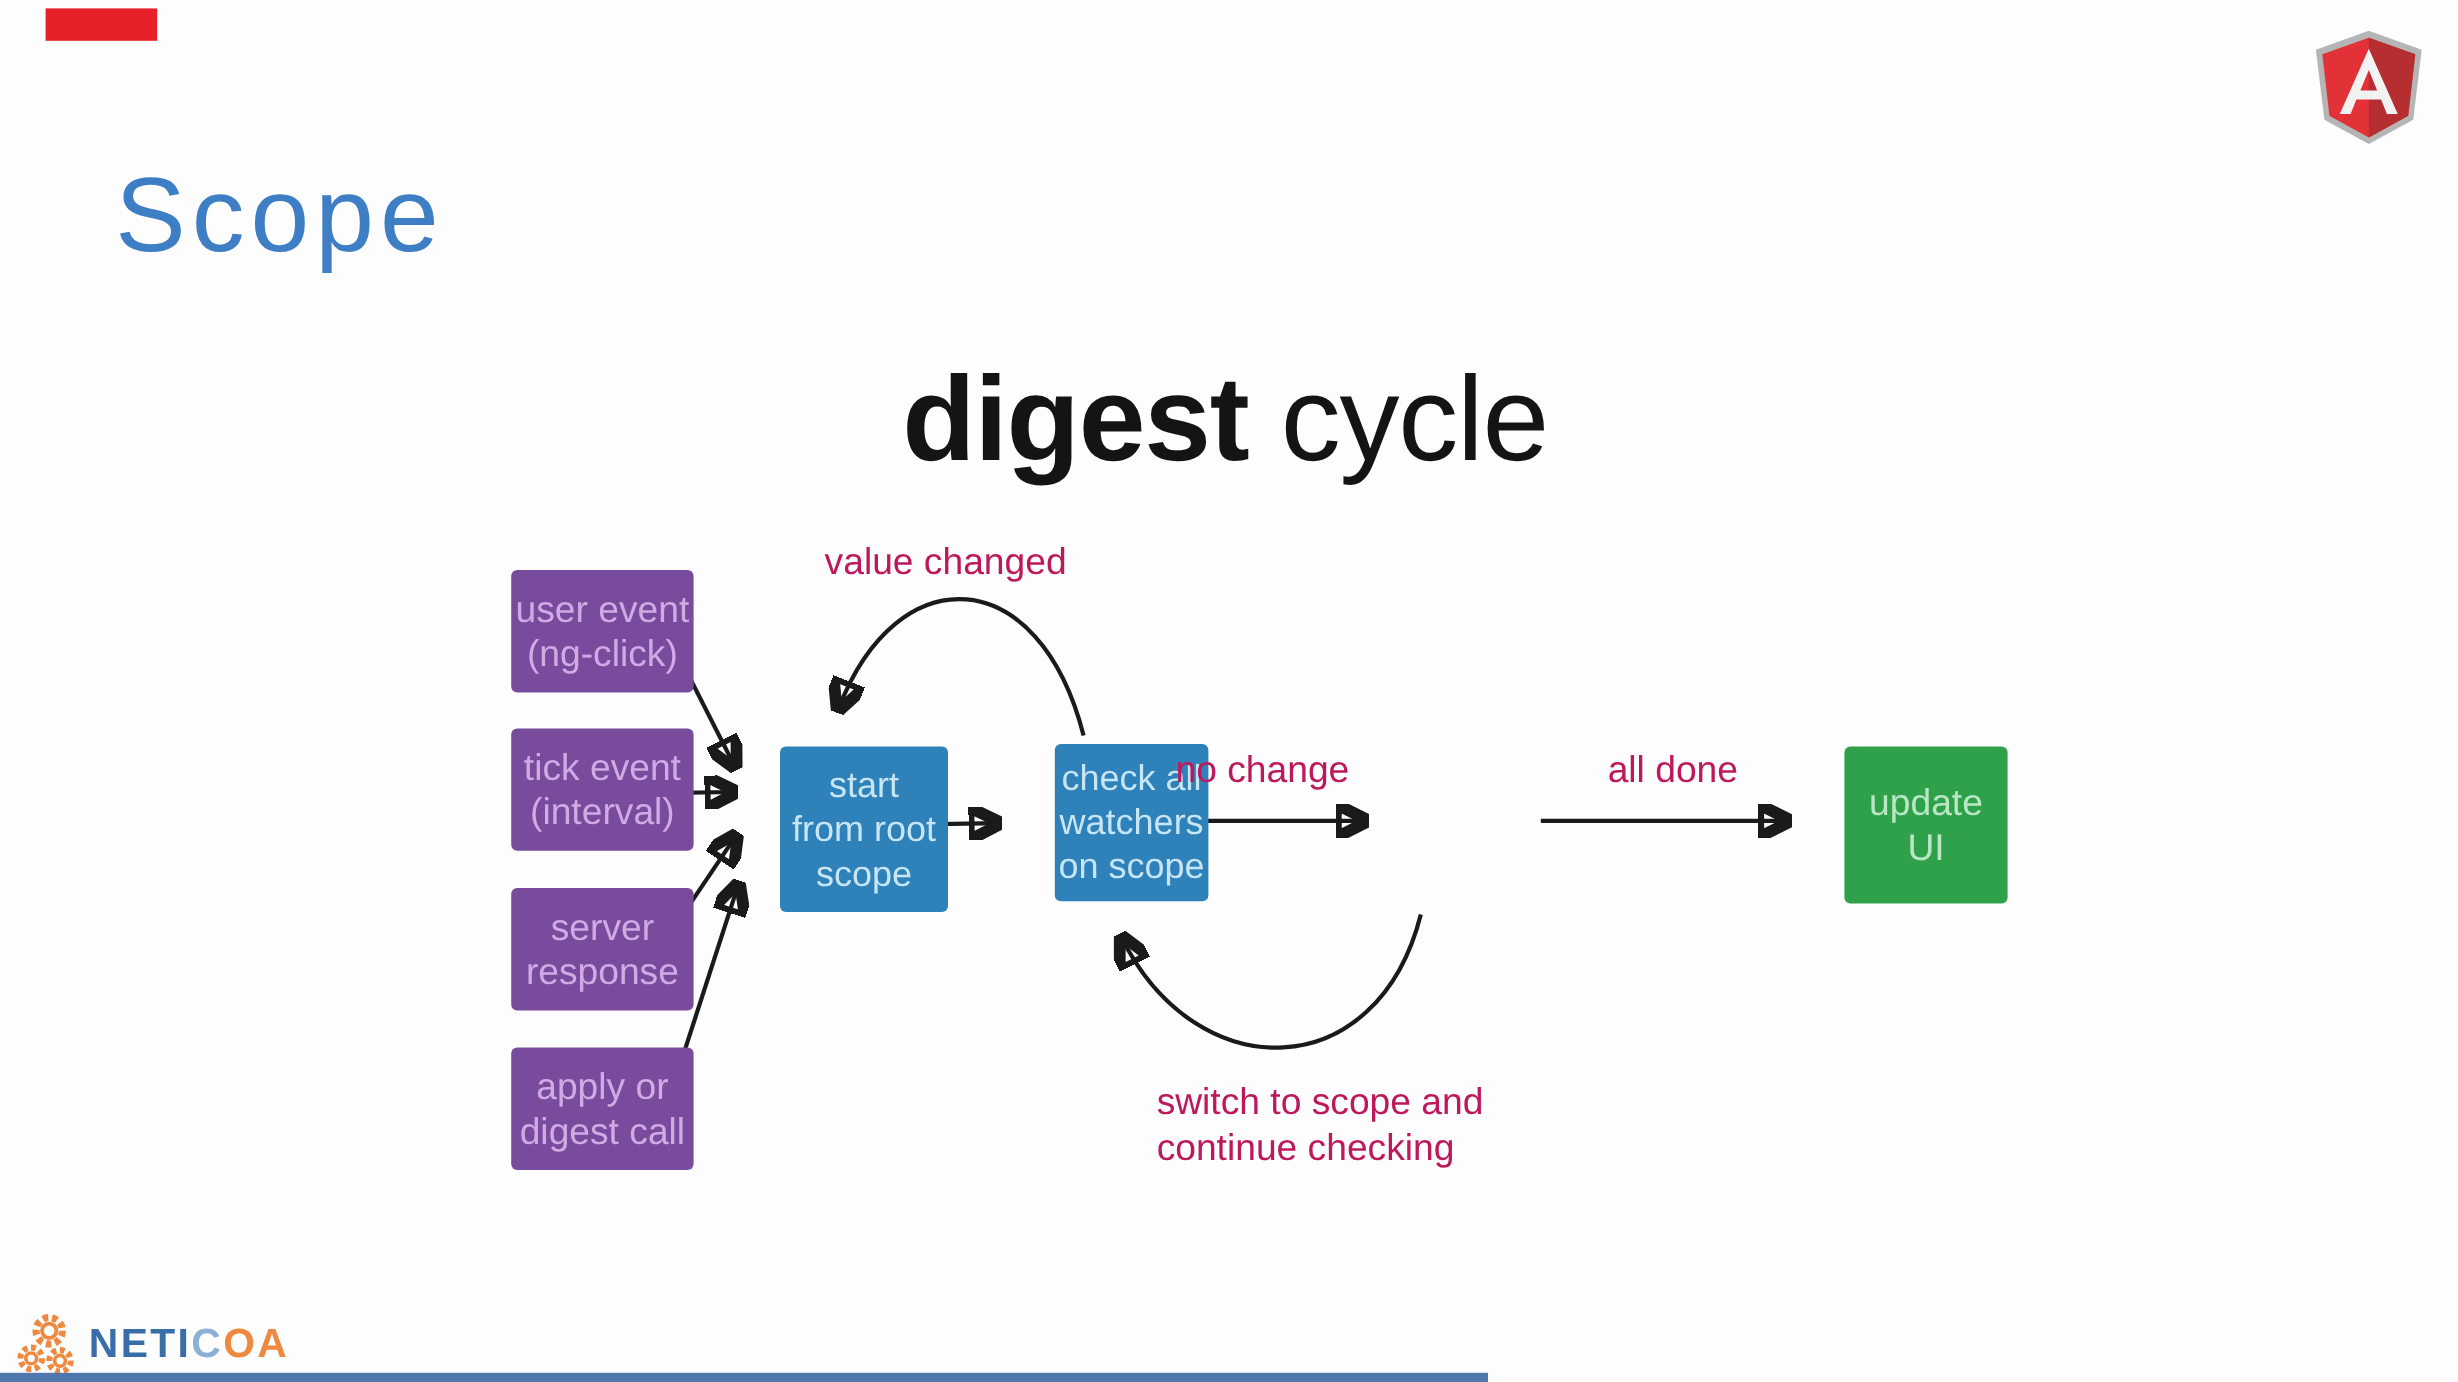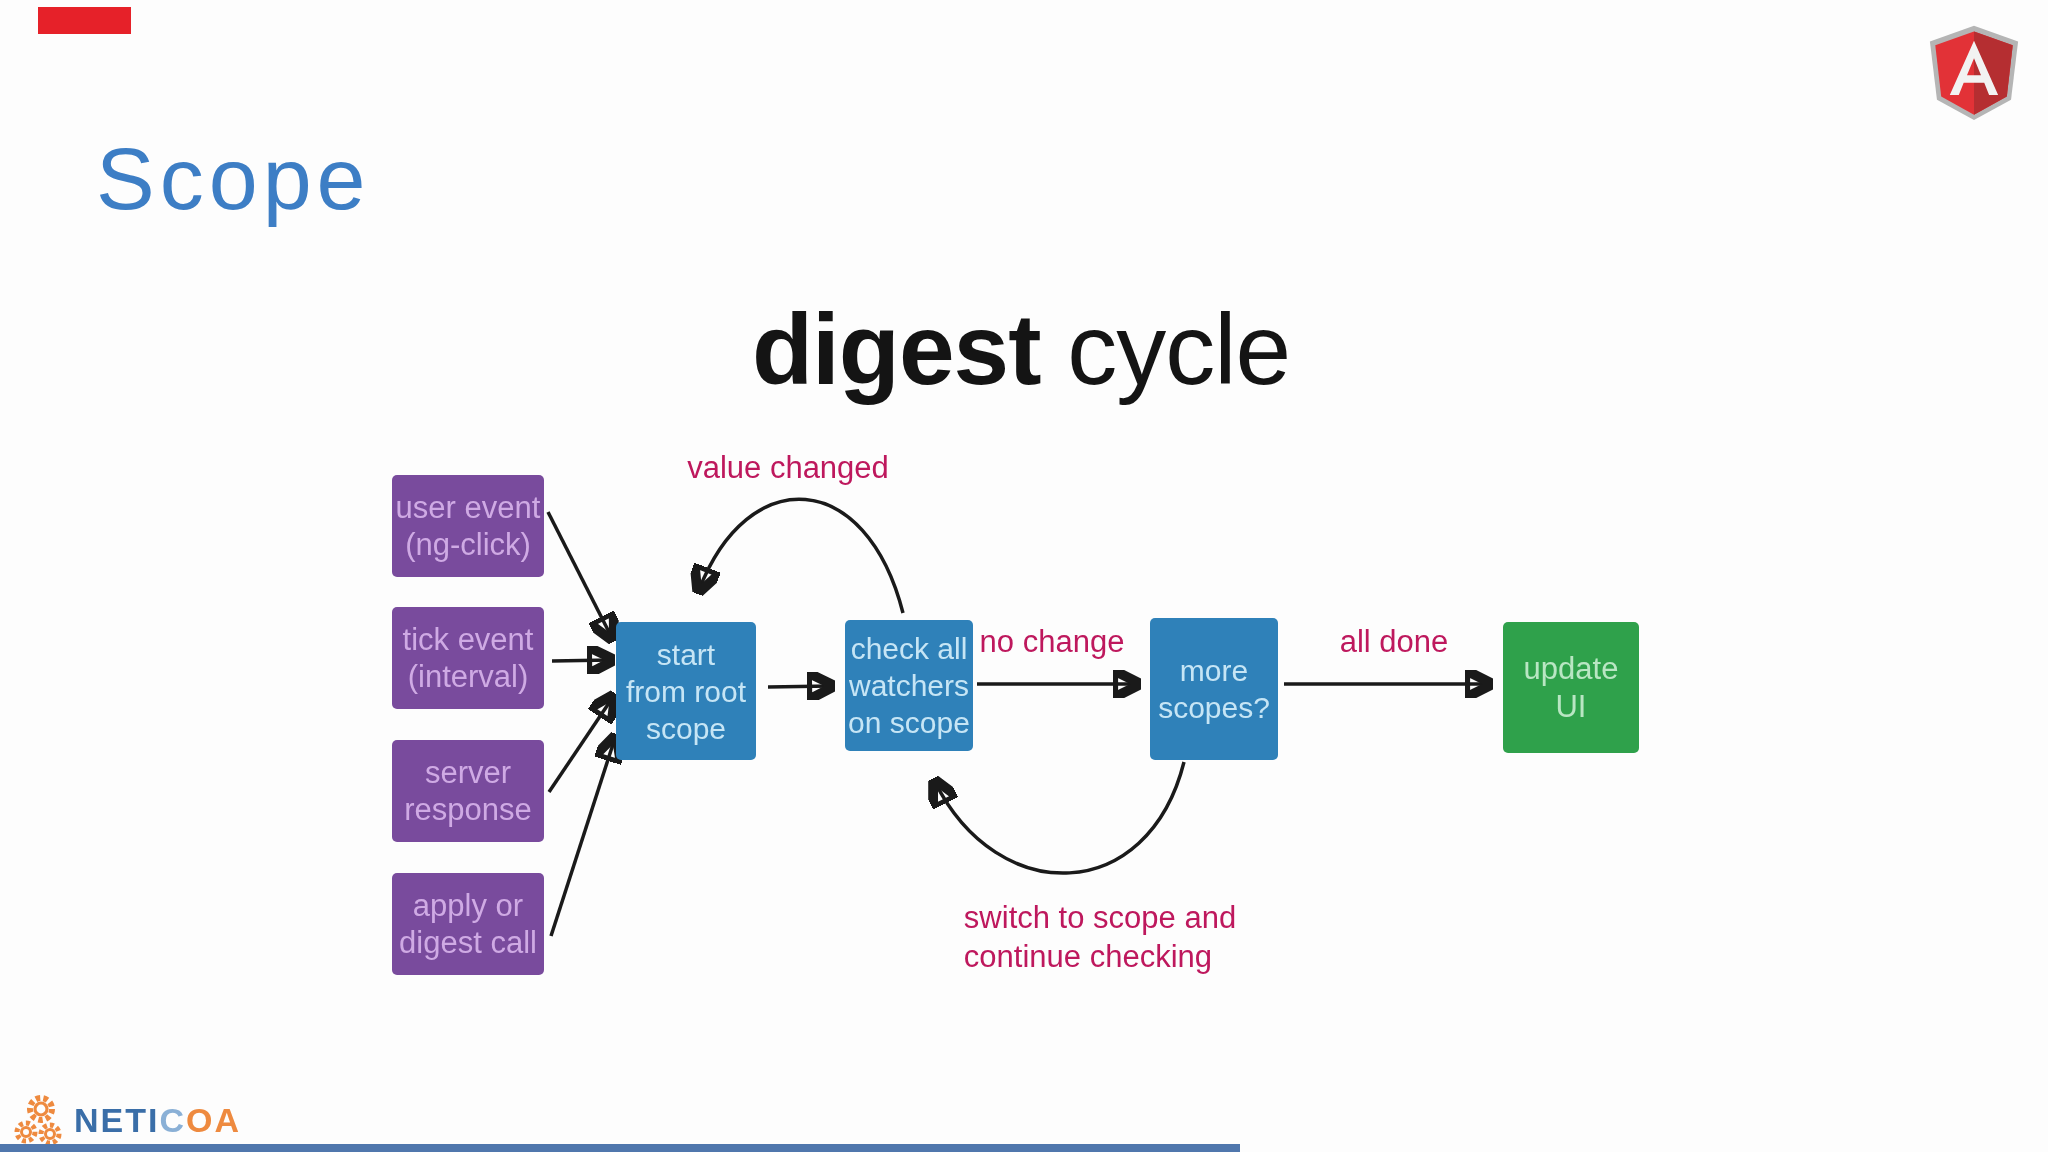--- a/index.html
+++ b/index.html
@@ -18,21 +18,21 @@
   .angular-logo{position:absolute;left:1922px;top:11px;width:104px;height:120px;}
 
   
   .diagram-heading{position:absolute;left:1021px;top:292px;transform:translateX(-50%);
                    font-size:100px;color:#141414;white-space:nowrap;letter-spacing:-1px;}
   .diagram-heading .hb{font-weight:700;}
   .diagram-heading .hr{font-weight:400;}
 
   
   .box{position:absolute;display:flex;align-items:center;justify-content:center;
-       text-align:center;white-space:pre-line;border-radius:5px;}
+       text-align:center;white-space:pre-line;border-radius:5px;margin-left:34px;}
   .src{left:392px;width:152px;height:102px;background:#794b9d;color:#cfaae4;
        font-size:31px;line-height:37px;}
   .src1{top:475px;} .src2{top:607px;} .src3{top:740px;} .src4{top:873px;}
   .step{background:#2f81b9;color:#c6e5f5;font-size:30px;line-height:37px;}
   .step-start{left:616px;top:622px;width:140px;height:138px;}
   .step-check{left:845px;top:620px;width:128px;height:131px;}
   .step-more{left:1150px;top:618px;width:128px;height:142px;}
   .result{left:1503px;top:622px;width:136px;height:131px;background:#2fa14b;
           color:#b9e6c3;font-size:31px;line-height:38px;}
 
@@ -100,22 +100,20 @@
 (interval)</div>
   <div class="box src src4">apply or
 digest call</div>
 
   <div class="box step step-start">start
 from root
 scope</div>
   <div class="box step step-check">check all
 watchers
 on scope</div>
-  <div class="box step step-more">more
-scopes?</div>
 
   <div class="box result">update
 UI</div>
 
   <div class="edge-label lbl-value">value changed</div>
   <div class="edge-label lbl-nochange">no change</div>
   <div class="edge-label lbl-alldone">all done</div>
   <div class="edge-label lbl-switch">switch to scope and
 continue checking</div>
 

